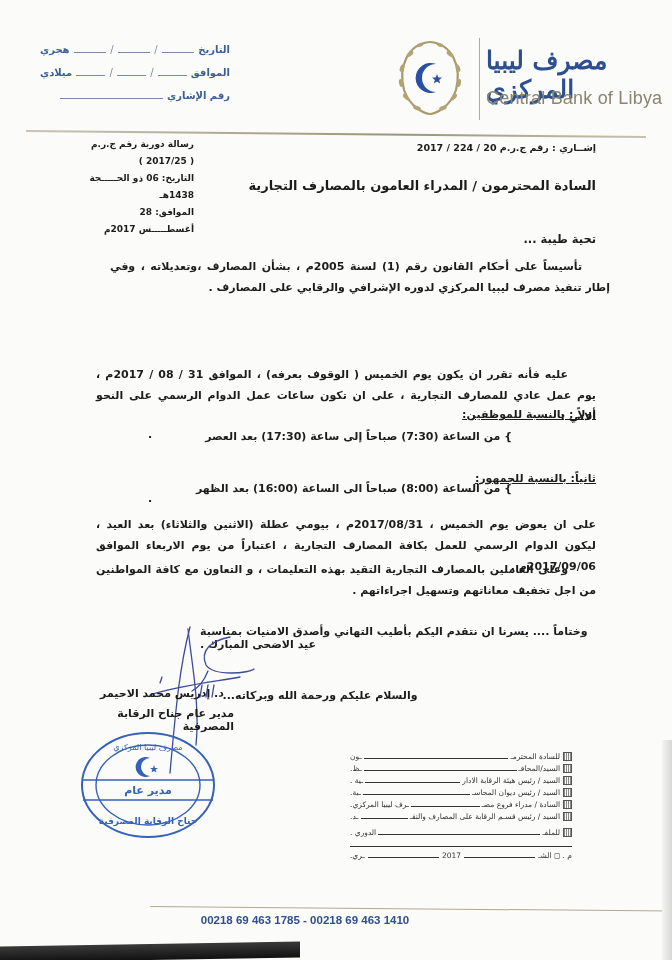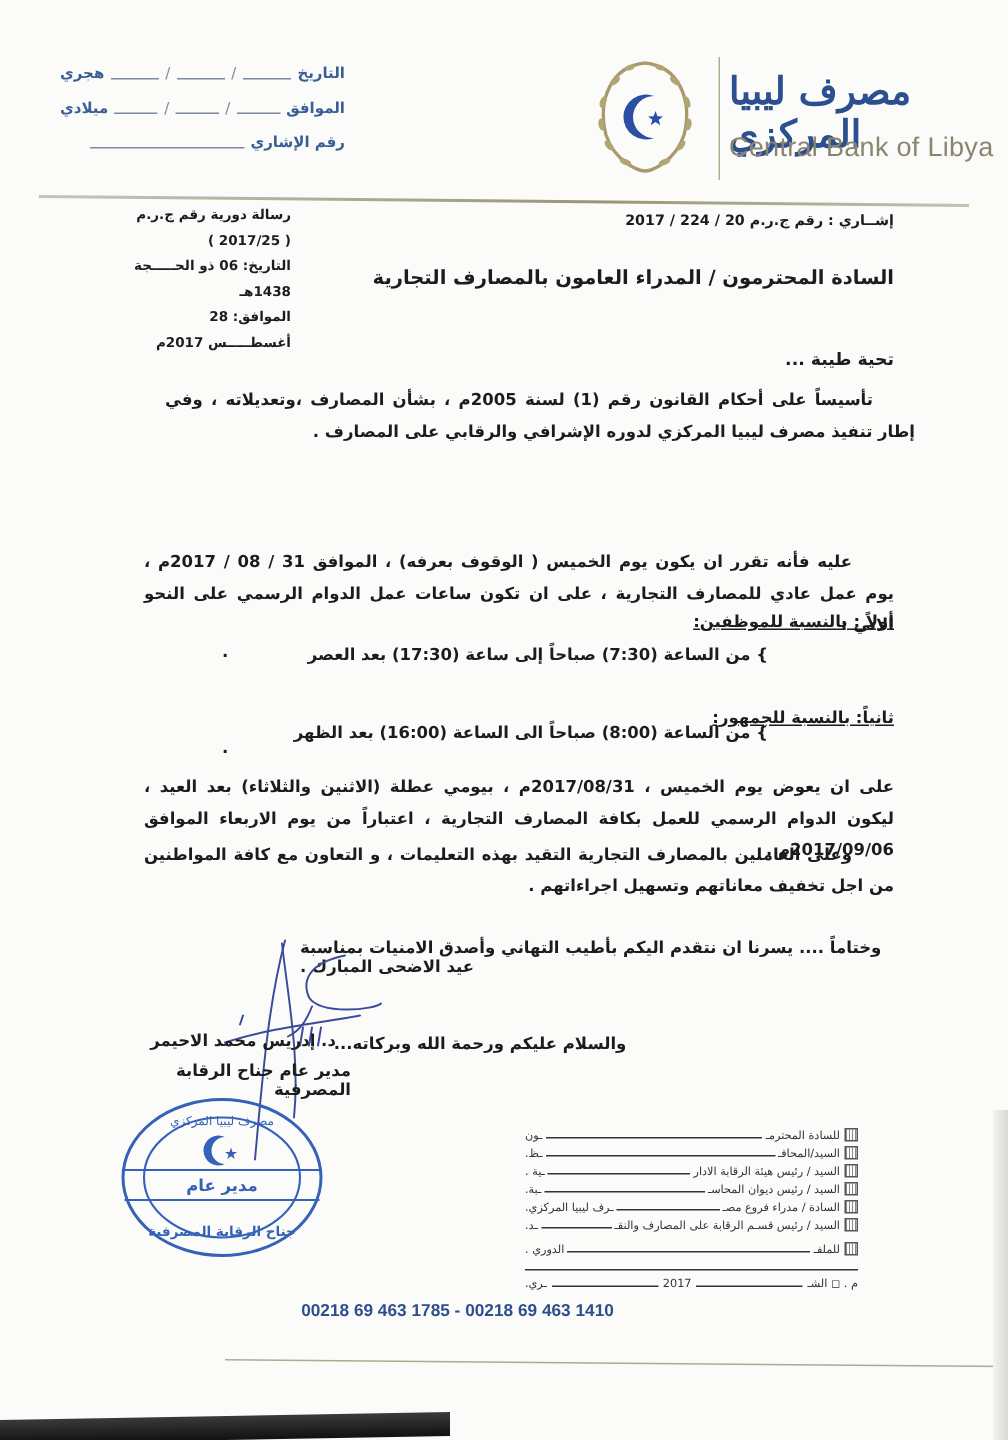--- a/index.html
+++ b/index.html
@@ -54,21 +54,21 @@
   .cc-row { display: flex; align-items: center; height: 12px; }
   .cc-box { width: 7px; height: 7px; border: 1px solid #555; margin-left: 3px; background: repeating-linear-gradient(90deg, #888 0 1px, transparent 1px 2px); flex: none; }
   .cc-text { white-space: nowrap; }
   .cc-line { flex: 1; border-bottom: 1px solid #333; margin-right: 2px; position: relative; top: 2px; }
   .cc-end { white-space: nowrap; margin-right: 2px; }
   .cc-sep { border-bottom: 1px solid #333; margin: 8px 0 4px 0; }
   .cc-foot { display: flex; align-items: center; font-size: 7.5px; }
   .cc-foot .line { flex: 1; border-bottom: 1px solid #333; margin: 0 3px; position: relative; top: 2px; }
 
   .bottom-rule { position: absolute; left: 150px; top: 906px; width: 522px; height: 1px; background: #b1a98f; transform: rotate(0.5deg); transform-origin: left; }
-  .footer-phone { position: absolute; left: 190px; top: 868px; width: 230px; text-align: center; font-size: 11.5px; color: #2f4e8c; font-family: "Liberation Sans", sans-serif; font-weight: bold; }
+  .footer-phone { position: absolute; left: 190px; top: 914px; width: 230px; text-align: center; font-size: 11.5px; color: #2f4e8c; font-family: "Liberation Sans", sans-serif; font-weight: bold; }
   .footer-email { position: absolute; left: 190px; top: 929px; width: 230px; text-align: center; font-size: 11.5px; color: #2f4e8c; font-family: "Liberation Sans", sans-serif; font-weight: bold; }
   .bottom-shadow { position: absolute; left: 0; top: 944px; width: 300px; height: 16px; background: linear-gradient(180deg, #3a3a3a, #111); transform: skewY(-1deg); }
   .right-shadow { position: absolute; left: 662px; top: 740px; width: 10px; height: 220px; background: linear-gradient(90deg, #f4f4f2, #d8d8d6); }
 </style>
 </head>
 <body>
 
 <div class="page">
 
   <svg class="logo-emblem" viewBox="0 0 76 86">

